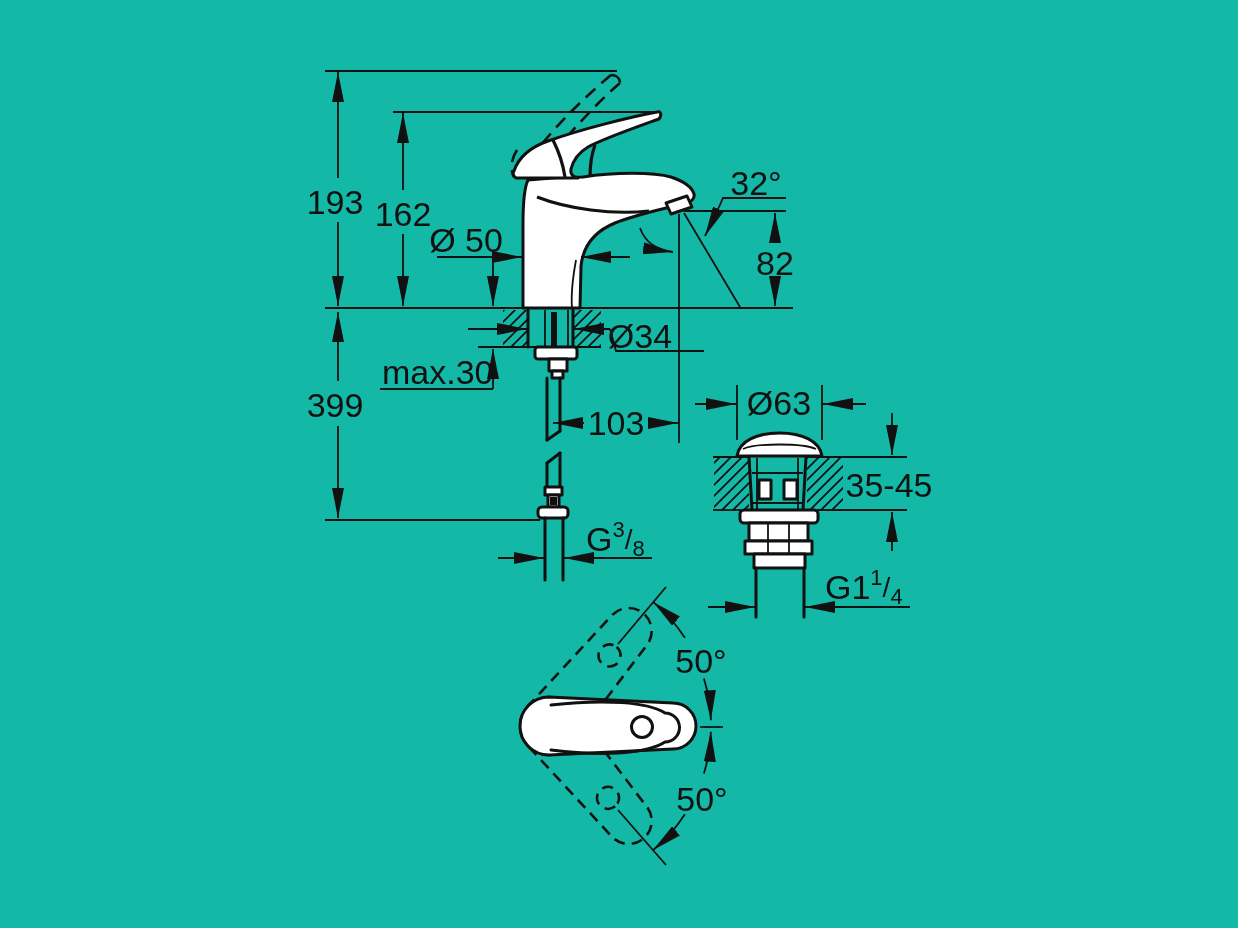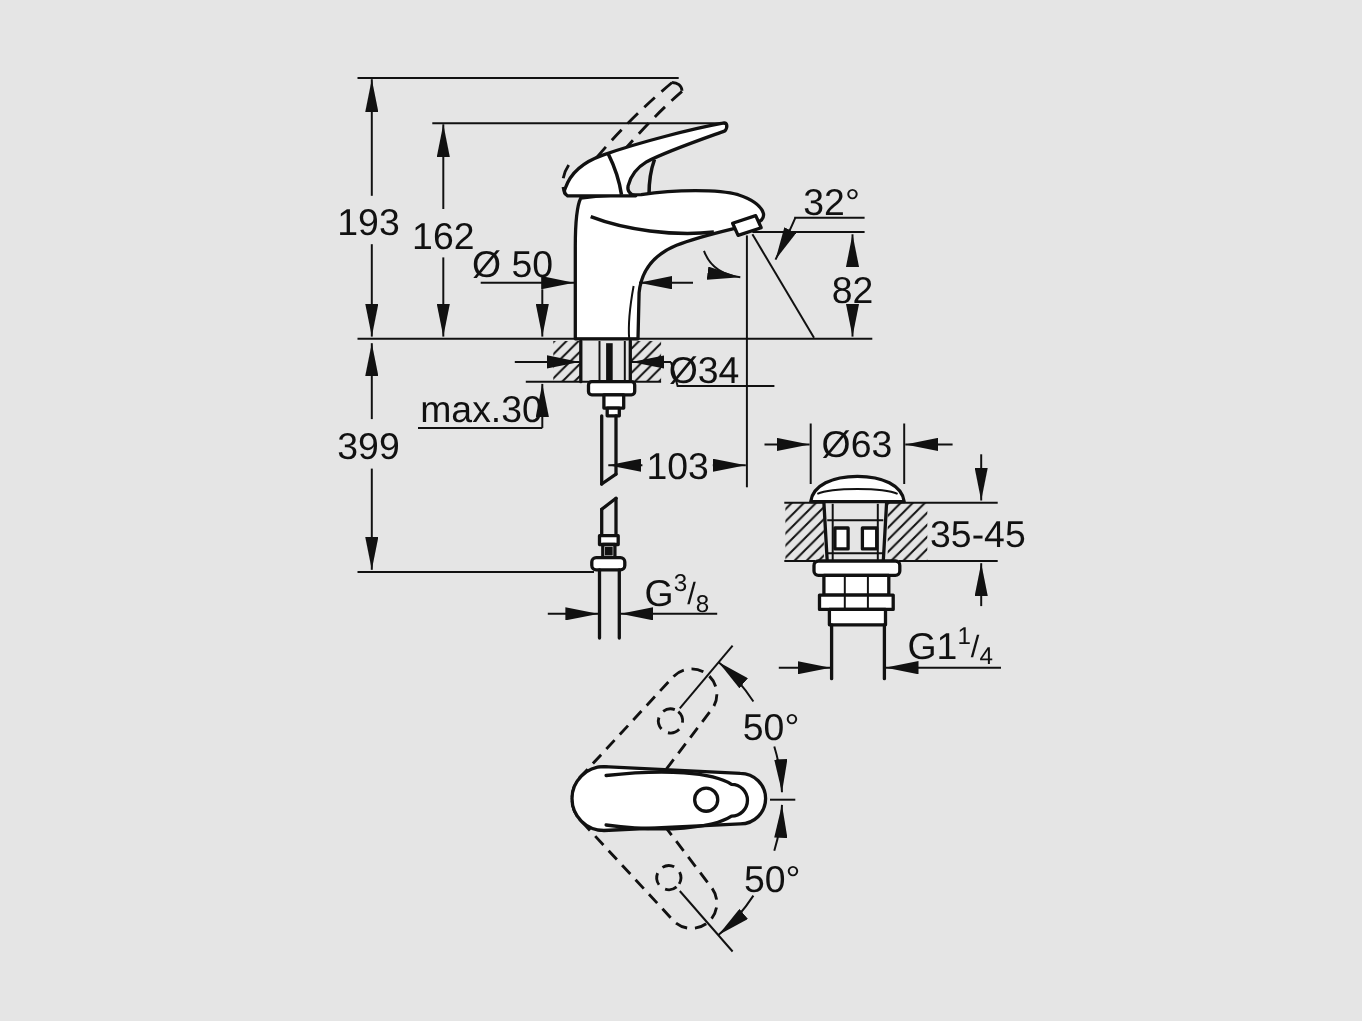--- a/index.html
+++ b/index.html
@@ -1,16 +1,16 @@
 <!DOCTYPE html>
 <html><head>
 <meta charset="utf-8">
 <style>
   html,body{margin:0;padding:0;background:#fff;}
-  .stage{position:relative;width:1238px;height:928px;background:#e5e5e5;overflow:hidden;}
+  .stage{position:relative;width:1238px;height:928px;background:#14b8a6;overflow:hidden;}
   svg{display:block;}
   
   .o  {stroke:#111;stroke-width:3;fill:none;stroke-linecap:round;stroke-linejoin:round;}
   .of {stroke:#111;stroke-width:3;fill:#fff;stroke-linejoin:round;}
   .d  {stroke:#111;stroke-width:2.6;fill:none;stroke-dasharray:13 8;stroke-linecap:butt;}
   .d2 {stroke:#111;stroke-width:2.6;fill:none;stroke-dasharray:11 7;stroke-linecap:butt;}
   .t  {stroke:#111;stroke-width:1.8;fill:none;}
   .w3 {stroke-width:3.2;}
   .txt{font-family:"Liberation Sans","DejaVu Sans",sans-serif;font-size:34px;fill:#111;}
   .sup{font-size:22px;}

